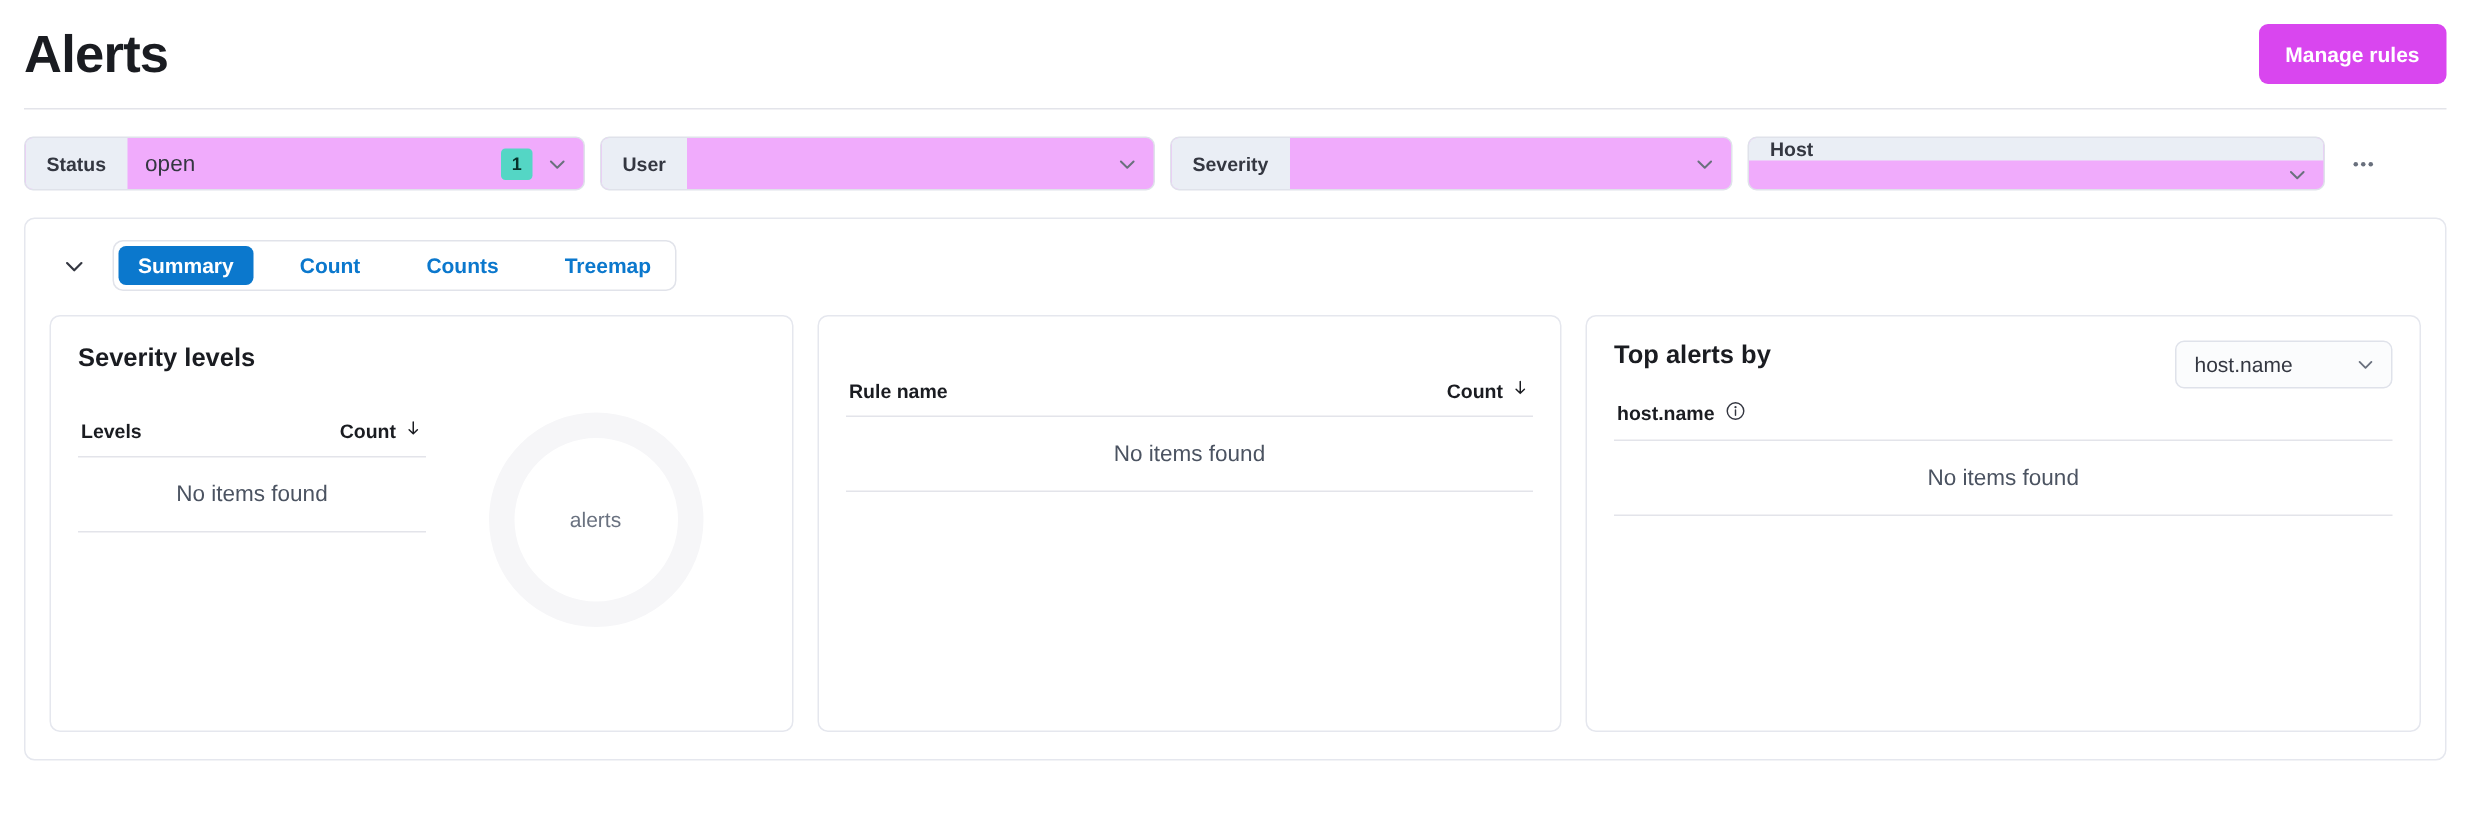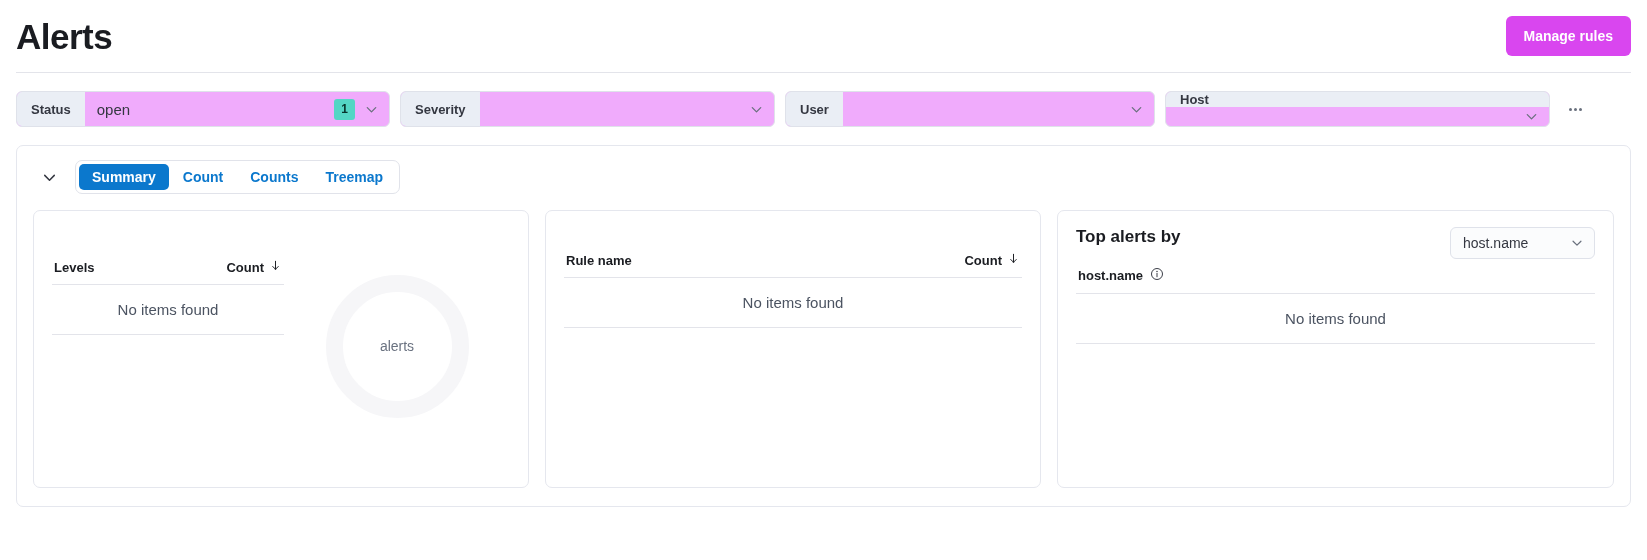--- a/index.html
+++ b/index.html
@@ -166,21 +166,21 @@
     align-items: center; justify-content: center;
     cursor: pointer;
   }
   .tab-group {
     display: inline-flex;
     align-items: center;
     border: 1px solid #e1e3ea;
     border-radius: 7px;
     background: #ffffff;
     padding: 3px;
-    gap: 1px;
+    gap: 18px;
   }
   .tab {
     padding: 5px 13px;
     border-radius: 5px;
     font-size: 14px;
     font-weight: 600;
     color: #0b78cd;
     cursor: pointer;
     white-space: nowrap;
   }
@@ -314,48 +314,48 @@
         <span class="count-badge">1</span>
         <span>
           <svg class="chev" width="15" height="15" viewBox="0 0 16 16" fill="none">
               <path d="M3.5 6L8 10.5L12.5 6" stroke="#69707d" stroke-width="1.4" stroke-linecap="round" stroke-linejoin="round"></path>
             </svg>
         </span>
       </span>
     </div>
   </div>
 
+  <div class="filter-field user">
+    <div class="filter-label">User</div>
+    <div class="filter-value-wrap">
+      <span class="filter-value"></span>
+      <span class="filter-right">
+        <span>
+          <svg class="chev" width="15" height="15" viewBox="0 0 16 16" fill="none">
+              <path d="M3.5 6L8 10.5L12.5 6" stroke="#69707d" stroke-width="1.4" stroke-linecap="round" stroke-linejoin="round"></path>
+            </svg>
+        </span>
+      </span>
+    </div>
+  </div>
+
   <div class="filter-field severity">
     <div class="filter-label">Severity</div>
     <div class="filter-value-wrap">
       <span class="filter-value"></span>
       <span class="filter-right">
         <span>
           <svg class="chev" width="15" height="15" viewBox="0 0 16 16" fill="none">
               <path d="M3.5 6L8 10.5L12.5 6" stroke="#69707d" stroke-width="1.4" stroke-linecap="round" stroke-linejoin="round"></path>
             </svg>
         </span>
       </span>
     </div>
   </div>
 
-  <div class="filter-field user">
-    <div class="filter-label">User</div>
-    <div class="filter-value-wrap">
-      <span class="filter-value"></span>
-      <span class="filter-right">
-        <span>
-          <svg class="chev" width="15" height="15" viewBox="0 0 16 16" fill="none">
-              <path d="M3.5 6L8 10.5L12.5 6" stroke="#69707d" stroke-width="1.4" stroke-linecap="round" stroke-linejoin="round"></path>
-            </svg>
-        </span>
-      </span>
-    </div>
-  </div>
-
   <div class="filter-field host">
     <div class="filter-label">Host</div>
     <div class="filter-value-wrap">
       <span class="filter-value"></span>
       <span class="filter-right">
         <span>
           <svg class="chev" width="15" height="15" viewBox="0 0 16 16" fill="none">
               <path d="M3.5 6L8 10.5L12.5 6" stroke="#69707d" stroke-width="1.4" stroke-linecap="round" stroke-linejoin="round"></path>
             </svg>
         </span>
@@ -385,20 +385,21 @@
       <div class="tab">Count</div>
       <div class="tab">Counts</div>
       <div class="tab">Treemap</div>
     </div>
   </div>
 
   <div class="cards-row">
 
     <div class="card severity-card">
       <div class="severity-left">
+        <div class="card-title">Severity levels</div>
         <div class="sev-table">
           <div class="table-head">
             <span class="th">Levels</span>
             <span class="th">
               <span>Count</span>
               <span>
                 <svg width="13" height="13" viewBox="0 0 16 16" fill="none">
                     <path d="M8 2.8V12.6M8 12.6L4.6 9.2M8 12.6L11.4 9.2" stroke="#1a1c21" stroke-width="1.2" stroke-linecap="round" stroke-linejoin="round"></path>
                   </svg>
               </span>

